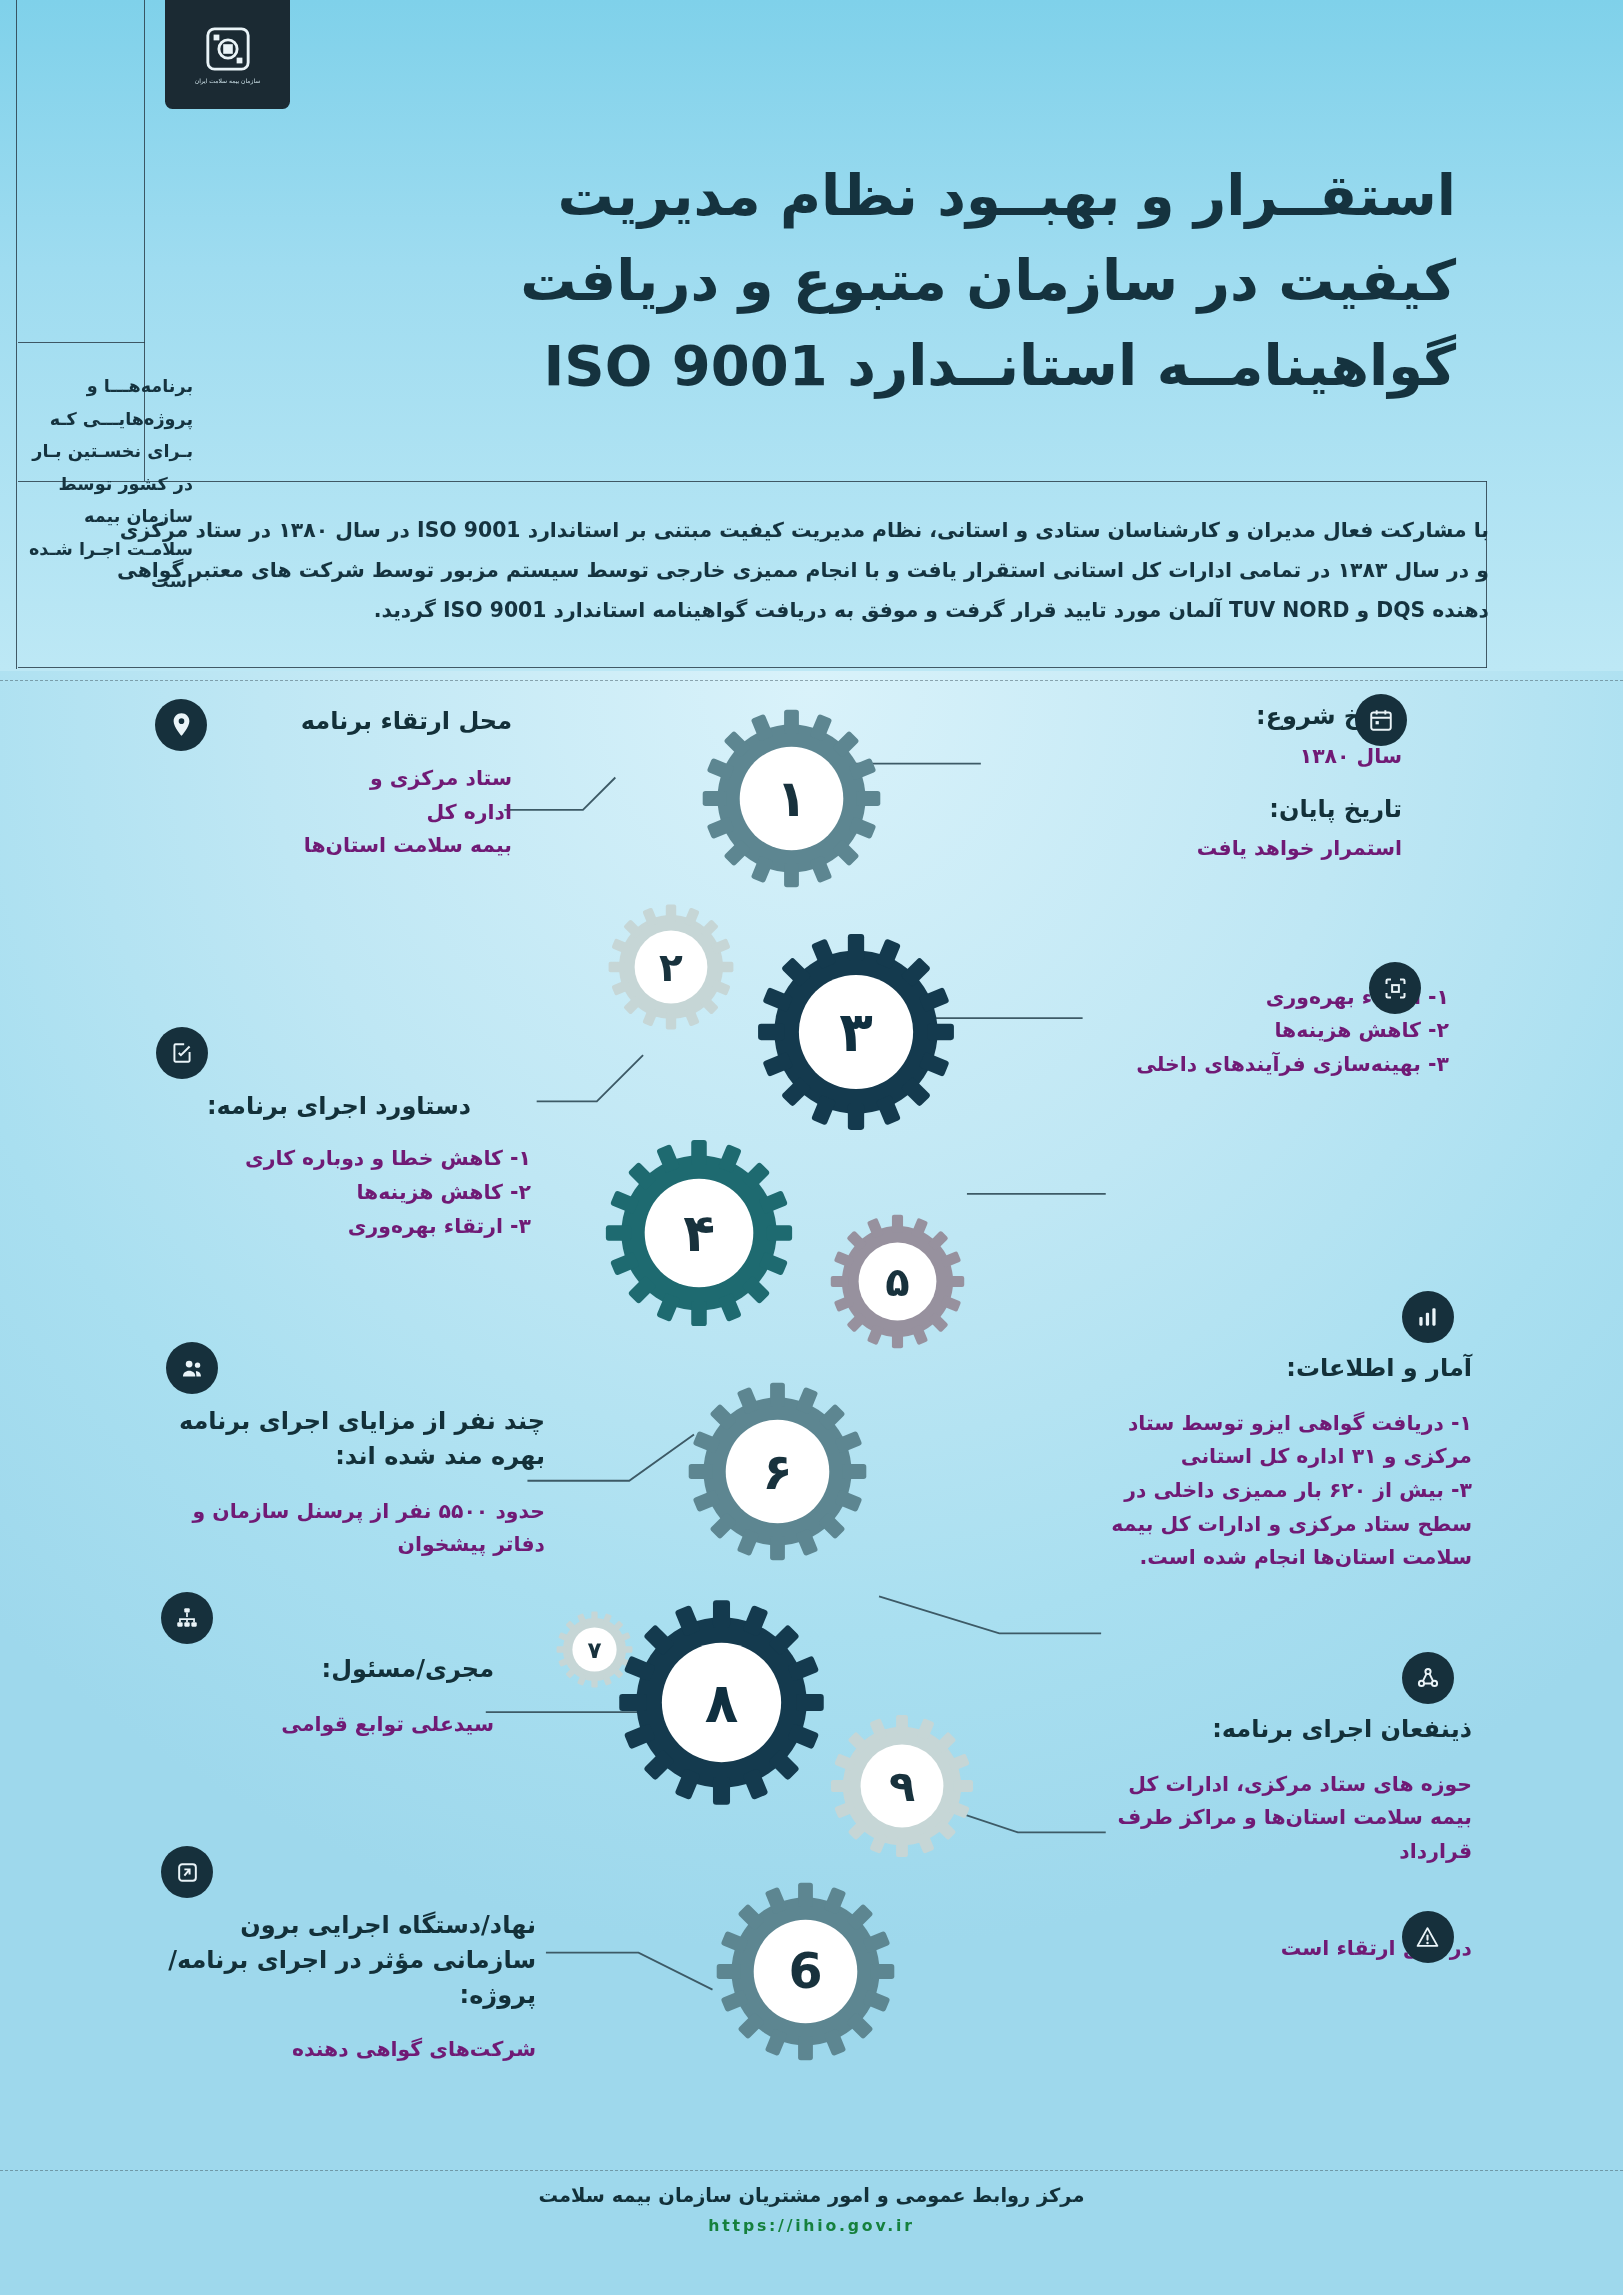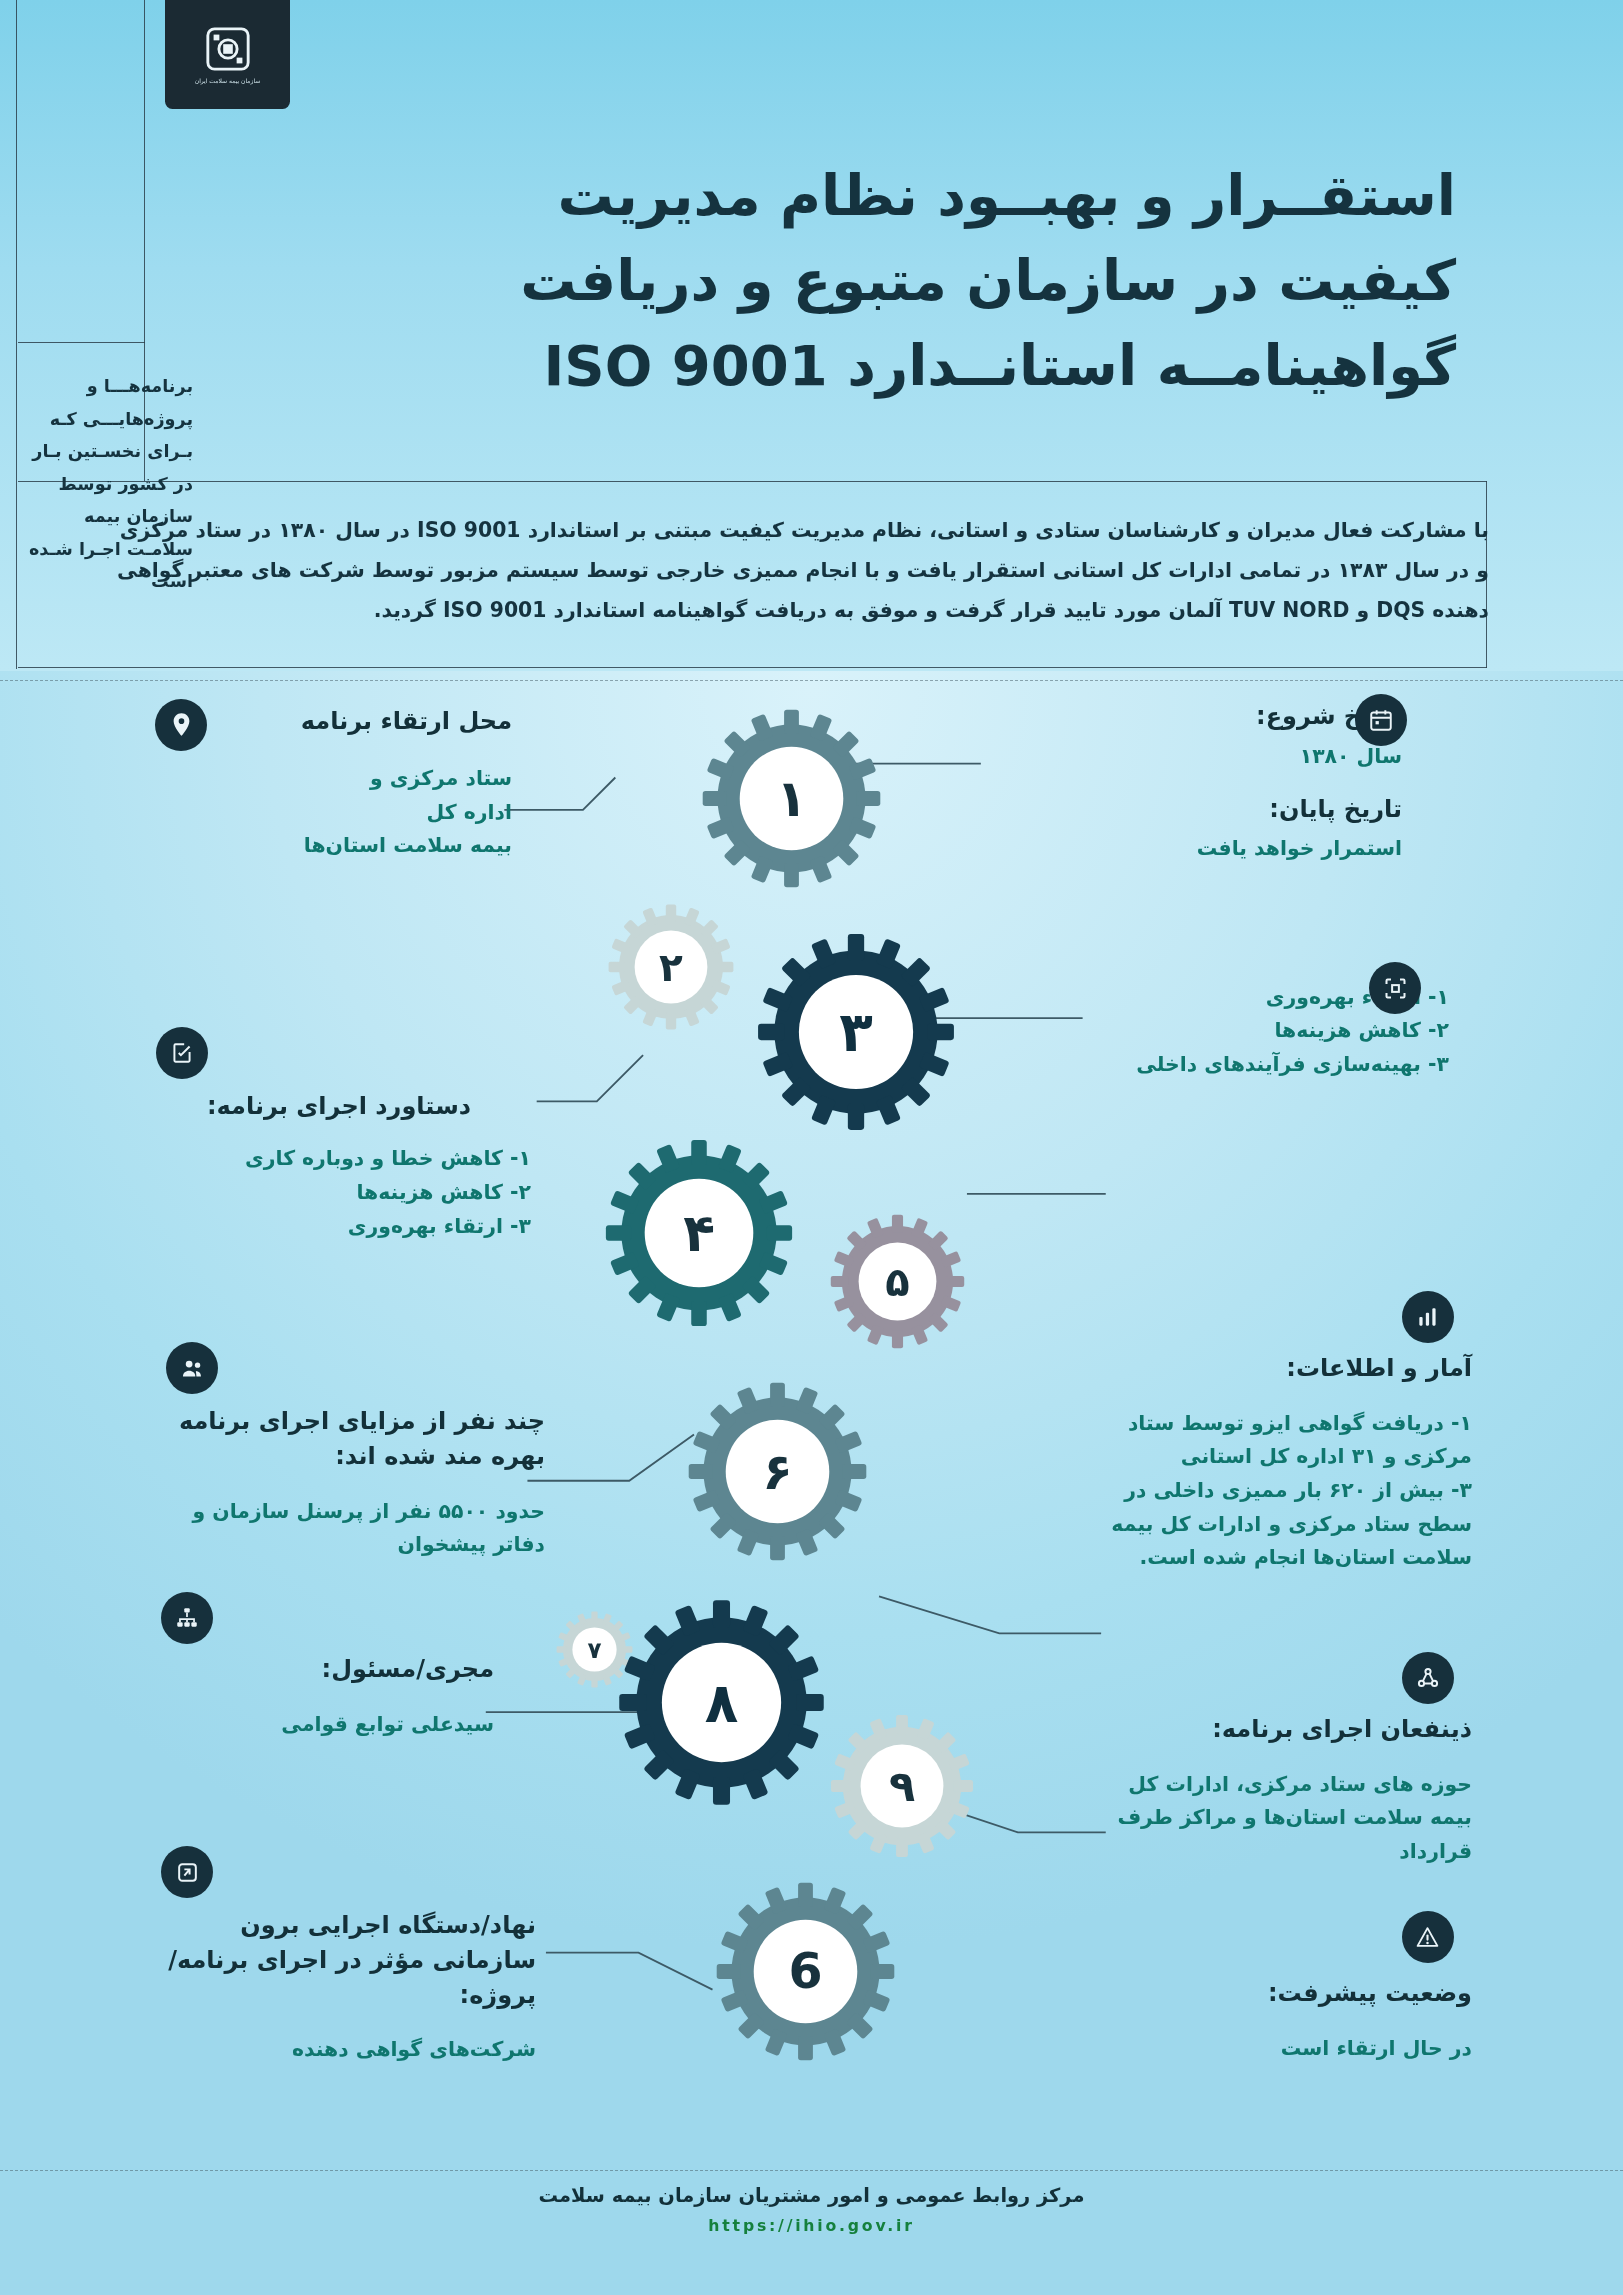--- a/index.html
+++ b/index.html
@@ -75,21 +75,21 @@
   
   .info { position:absolute; direction:rtl; }
   .info .ico {
     position:absolute; width:52px; height:52px; border-radius:50%;
     background:#16303c; display:flex; align-items:center; justify-content:center;
   }
   .info h3 {
     margin:0; font-size:24px; font-weight:bold; color:#133039; line-height:1.45;
   }
   .info p {
-    margin:23px 0 0 0; font-size:20.4px; color:#0f766e; line-height:1.65; font-weight:600;
+    margin:23px 0 0 0; font-size:20.4px; color:#701a75; line-height:1.65; font-weight:600;
   }
   .info.right-al { text-align:right; }
 
   
   .footer {
     position:absolute; left:0; bottom:0; width:100%; height:139px;
     text-align:center; color:#123039;
   }
   .footer .f1 { font-size:19.4px; font-weight:bold; margin-top:28px; }
   .footer .f2 { font-size:15.7px; font-weight:bold; color:#15803d; letter-spacing:2.8px; margin-top:9.3px; }
@@ -532,21 +532,20 @@
 </div>
 
 <div class="info right-al" style="left:1106px; top:1911px; width:366px;">
   <div class="ico" style="right:18.5px; top:0;">
     <svg width="25" height="25" viewBox="0 0 24 24" fill="#eaf4f8">
       <path d="M12 3 2.5 20h19z" fill="none" stroke="#eaf4f8" stroke-width="1.8" stroke-linejoin="round"></path>
       <rect x="11" y="9" width="2" height="6" rx="1"></rect>
         <circle cx="12" cy="17.2" r="1.2"></circle>
     </svg>
   </div>
-  <h3 style="padding-top:65px;">وضعیت پیشرفت:</h3>
   <p style="margin-top:21px;">در حال ارتقاء است</p>
 </div>
 
 <div class="info right-al" style="right:1087px; top:1846px; width:389px;">
   <div class="ico" style="left:14px; top:0;">
     <svg width="25" height="25" viewBox="0 0 24 24" fill="none" stroke="#eaf4f8" stroke-width="1.9">
       <rect x="4" y="4" width="16" height="16" rx="3"></rect>
       <path d="M9 9h5v5M14 9l-5 6"></path>
     </svg>
   </div>

